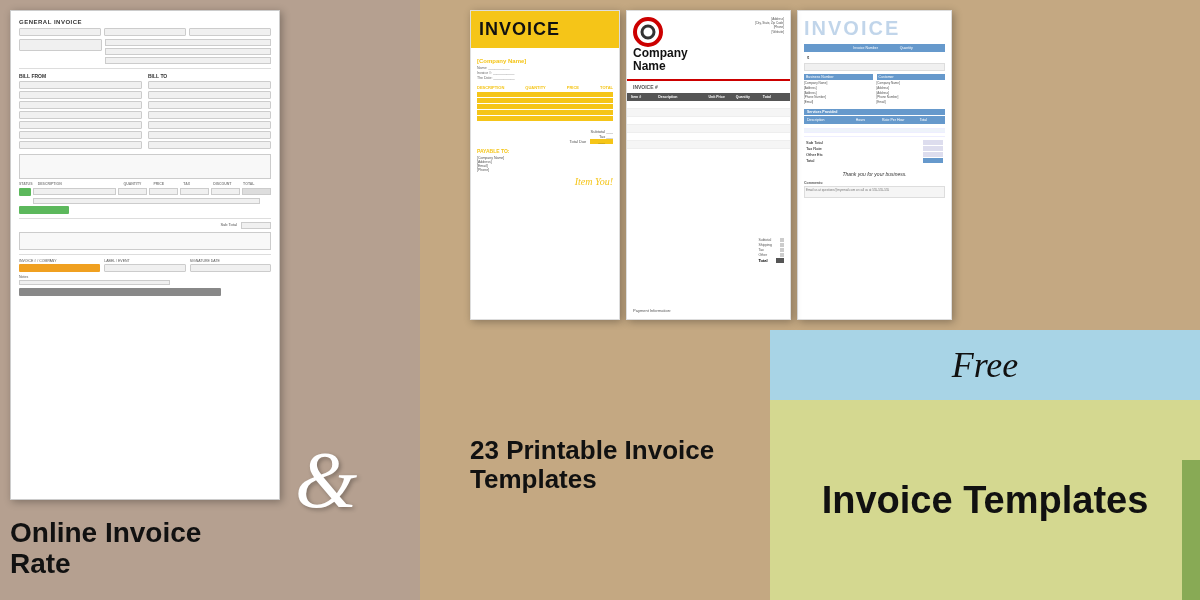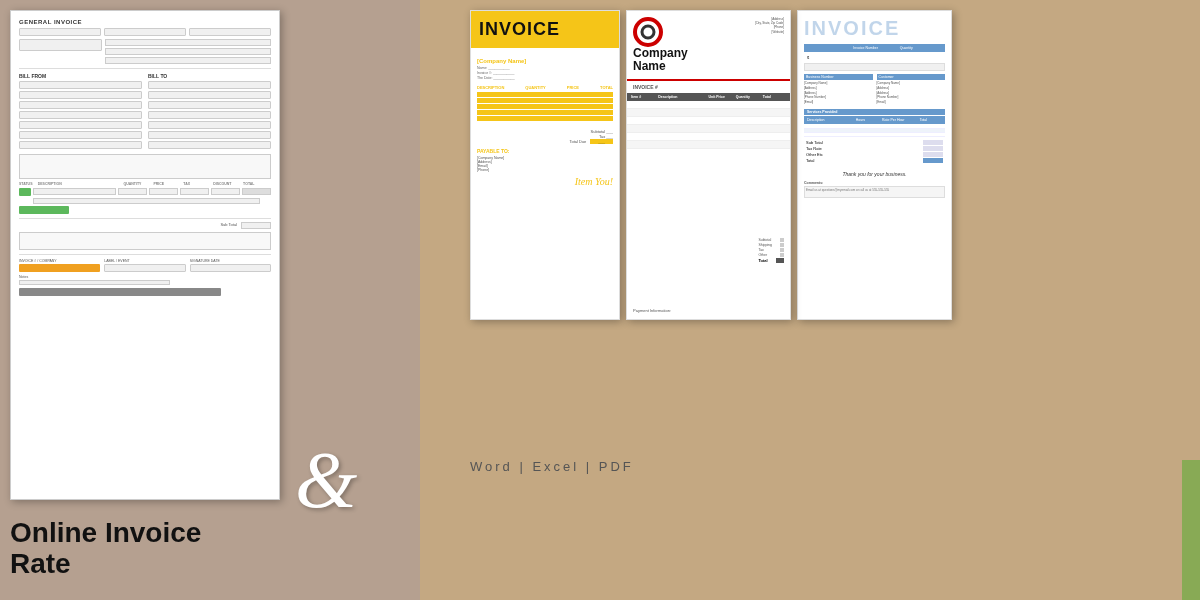--- a/index.html
+++ b/index.html
@@ -787,19 +787,27 @@
       <div style="margin-top:4px;font-size:3.5px;font-weight:bold;color:#555;">Comments:</div>
       <div style="height:12px;background:#f5f5f5;border:0.5px solid #ddd;margin-top:1px;font-size:3px;color:#777;padding:1px;line-height:1.5;">
         Email us at questions@myemail.com or call us at 555-555-555
       </div>
     </div>
 
   </div>
 
   <div class="right-bottom">
     <div class="right-bottom-left">
-      <div class="main-subtitle">Word  |  Excel  |  PDF</div>
+      <div class="main-title-line1">23 Printable Invoice Templates</div>
+    </div>
+    <div class="right-bottom-right">
+      <div class="free-banner">
+        <div class="free-text">Free</div>
+      </div>
+      <div class="invoice-templates-banner">
+        <div class="invoice-templates-text">Invoice Templates</div>
+      </div>
     </div>
 
     <div class="green-bar"></div>
   </div>
 
 </div>
 
 </body></html>

